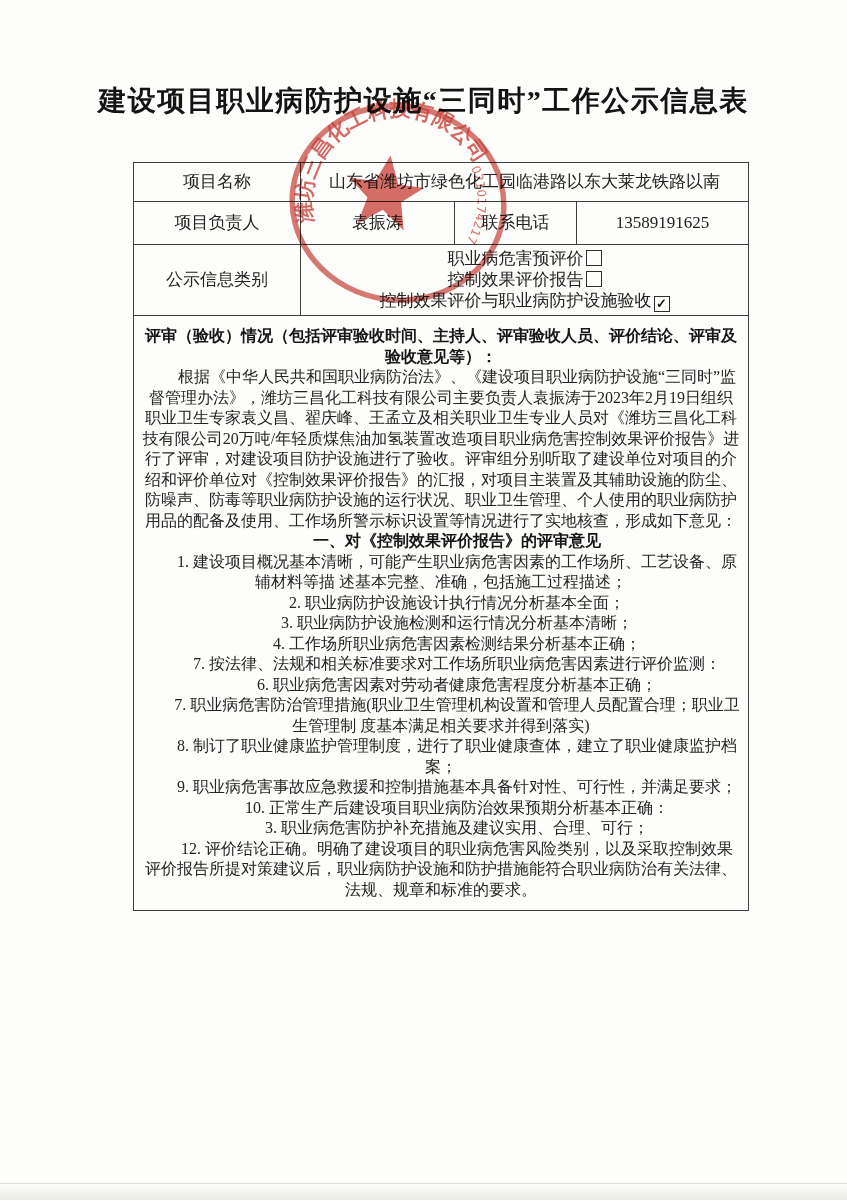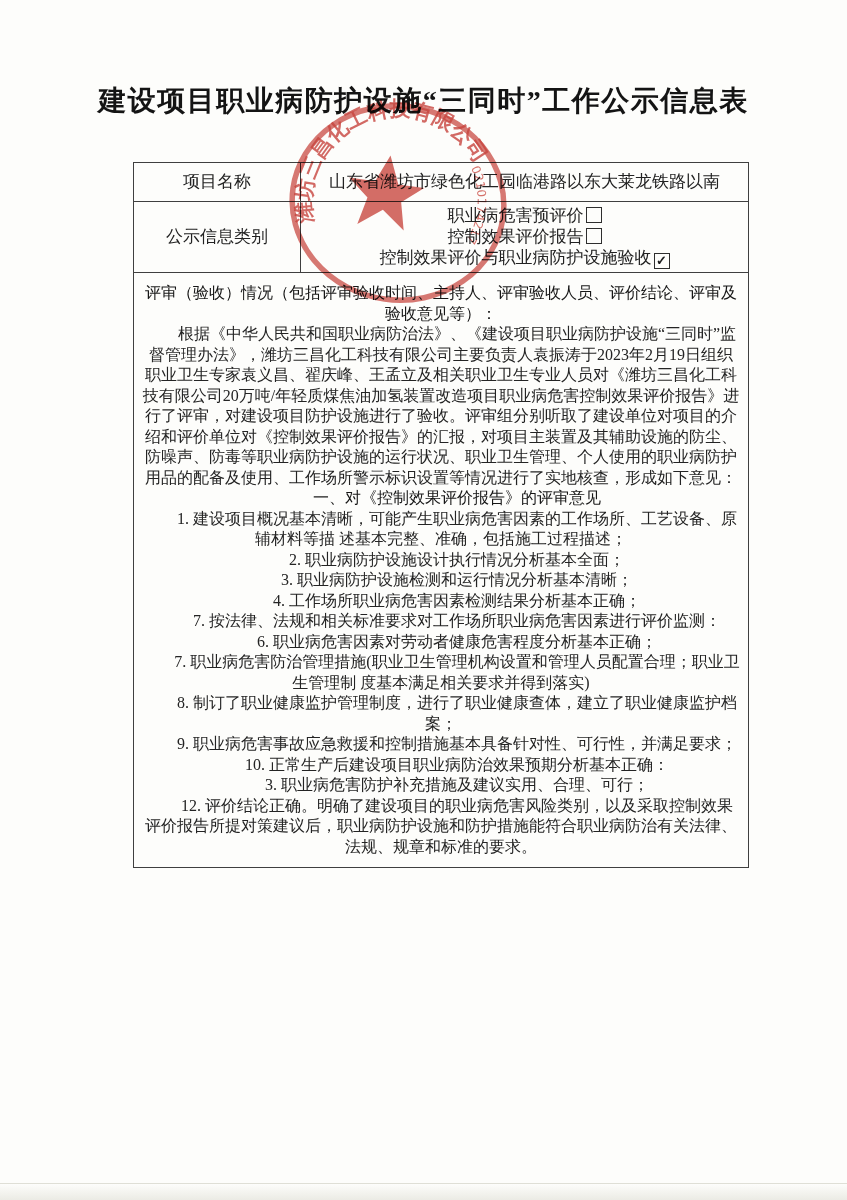--- a/index.html
+++ b/index.html
@@ -44,21 +44,21 @@
   .nature-opt{margin:0 9px;white-space:nowrap;}
   td.review-cell{
     text-align:left;vertical-align:top;
     padding:5px 11px 7px 10px;
     height:588px;
   }
   .review-cell p{
     margin:0;font-size:16px;line-height:20.5px;color:#242424;
   }
   .review-cell p.indent{text-indent:2em;}
-  .review-cell p.bold{font-weight:normal;color:#161616;}
+  .review-cell p.bold{font-weight:bold;color:#161616;}
   
   .seal{
     position:absolute;left:283px;top:95px;width:230px;height:216px;
     mix-blend-mode:multiply;pointer-events:none;
   }
   .page-bottom-edge{
     position:absolute;left:0;right:0;bottom:0;height:16px;
     background:linear-gradient(to bottom,#fdfdfb,#ebebe4);
     border-top:1px solid #dfdfd6;
   }
@@ -77,20 +77,26 @@
     </colgroup>
 
   <tbody>
 
   <tr class="r-addr">
     <td>项目名称</td>
     <td colspan="3">山东省潍坊市绿色化工园临港路以东大莱龙铁路以南</td>
   </tr>
 
 
+  <tr class="r-leader">
+    <td>项目负责人</td>
+    <td>袁振涛</td>
+    <td>联系电话</td>
+    <td>13589191625</td>
+  </tr>
 
   <tr class="r-cat">
     <td>公示信息类别</td>
     <td colspan="3" class="cat-cell">
       <div class="cat-line"><span>职业病危害预评价</span><span class="cb"></span></div>
       <div class="cat-line"><span>控制效果评价报告</span><span class="cb"></span></div>
       <div class="cat-line"><span>控制效果评价与职业病防护设施验收</span><span class="cb">✓</span></div>
     </td>
   </tr>
 

